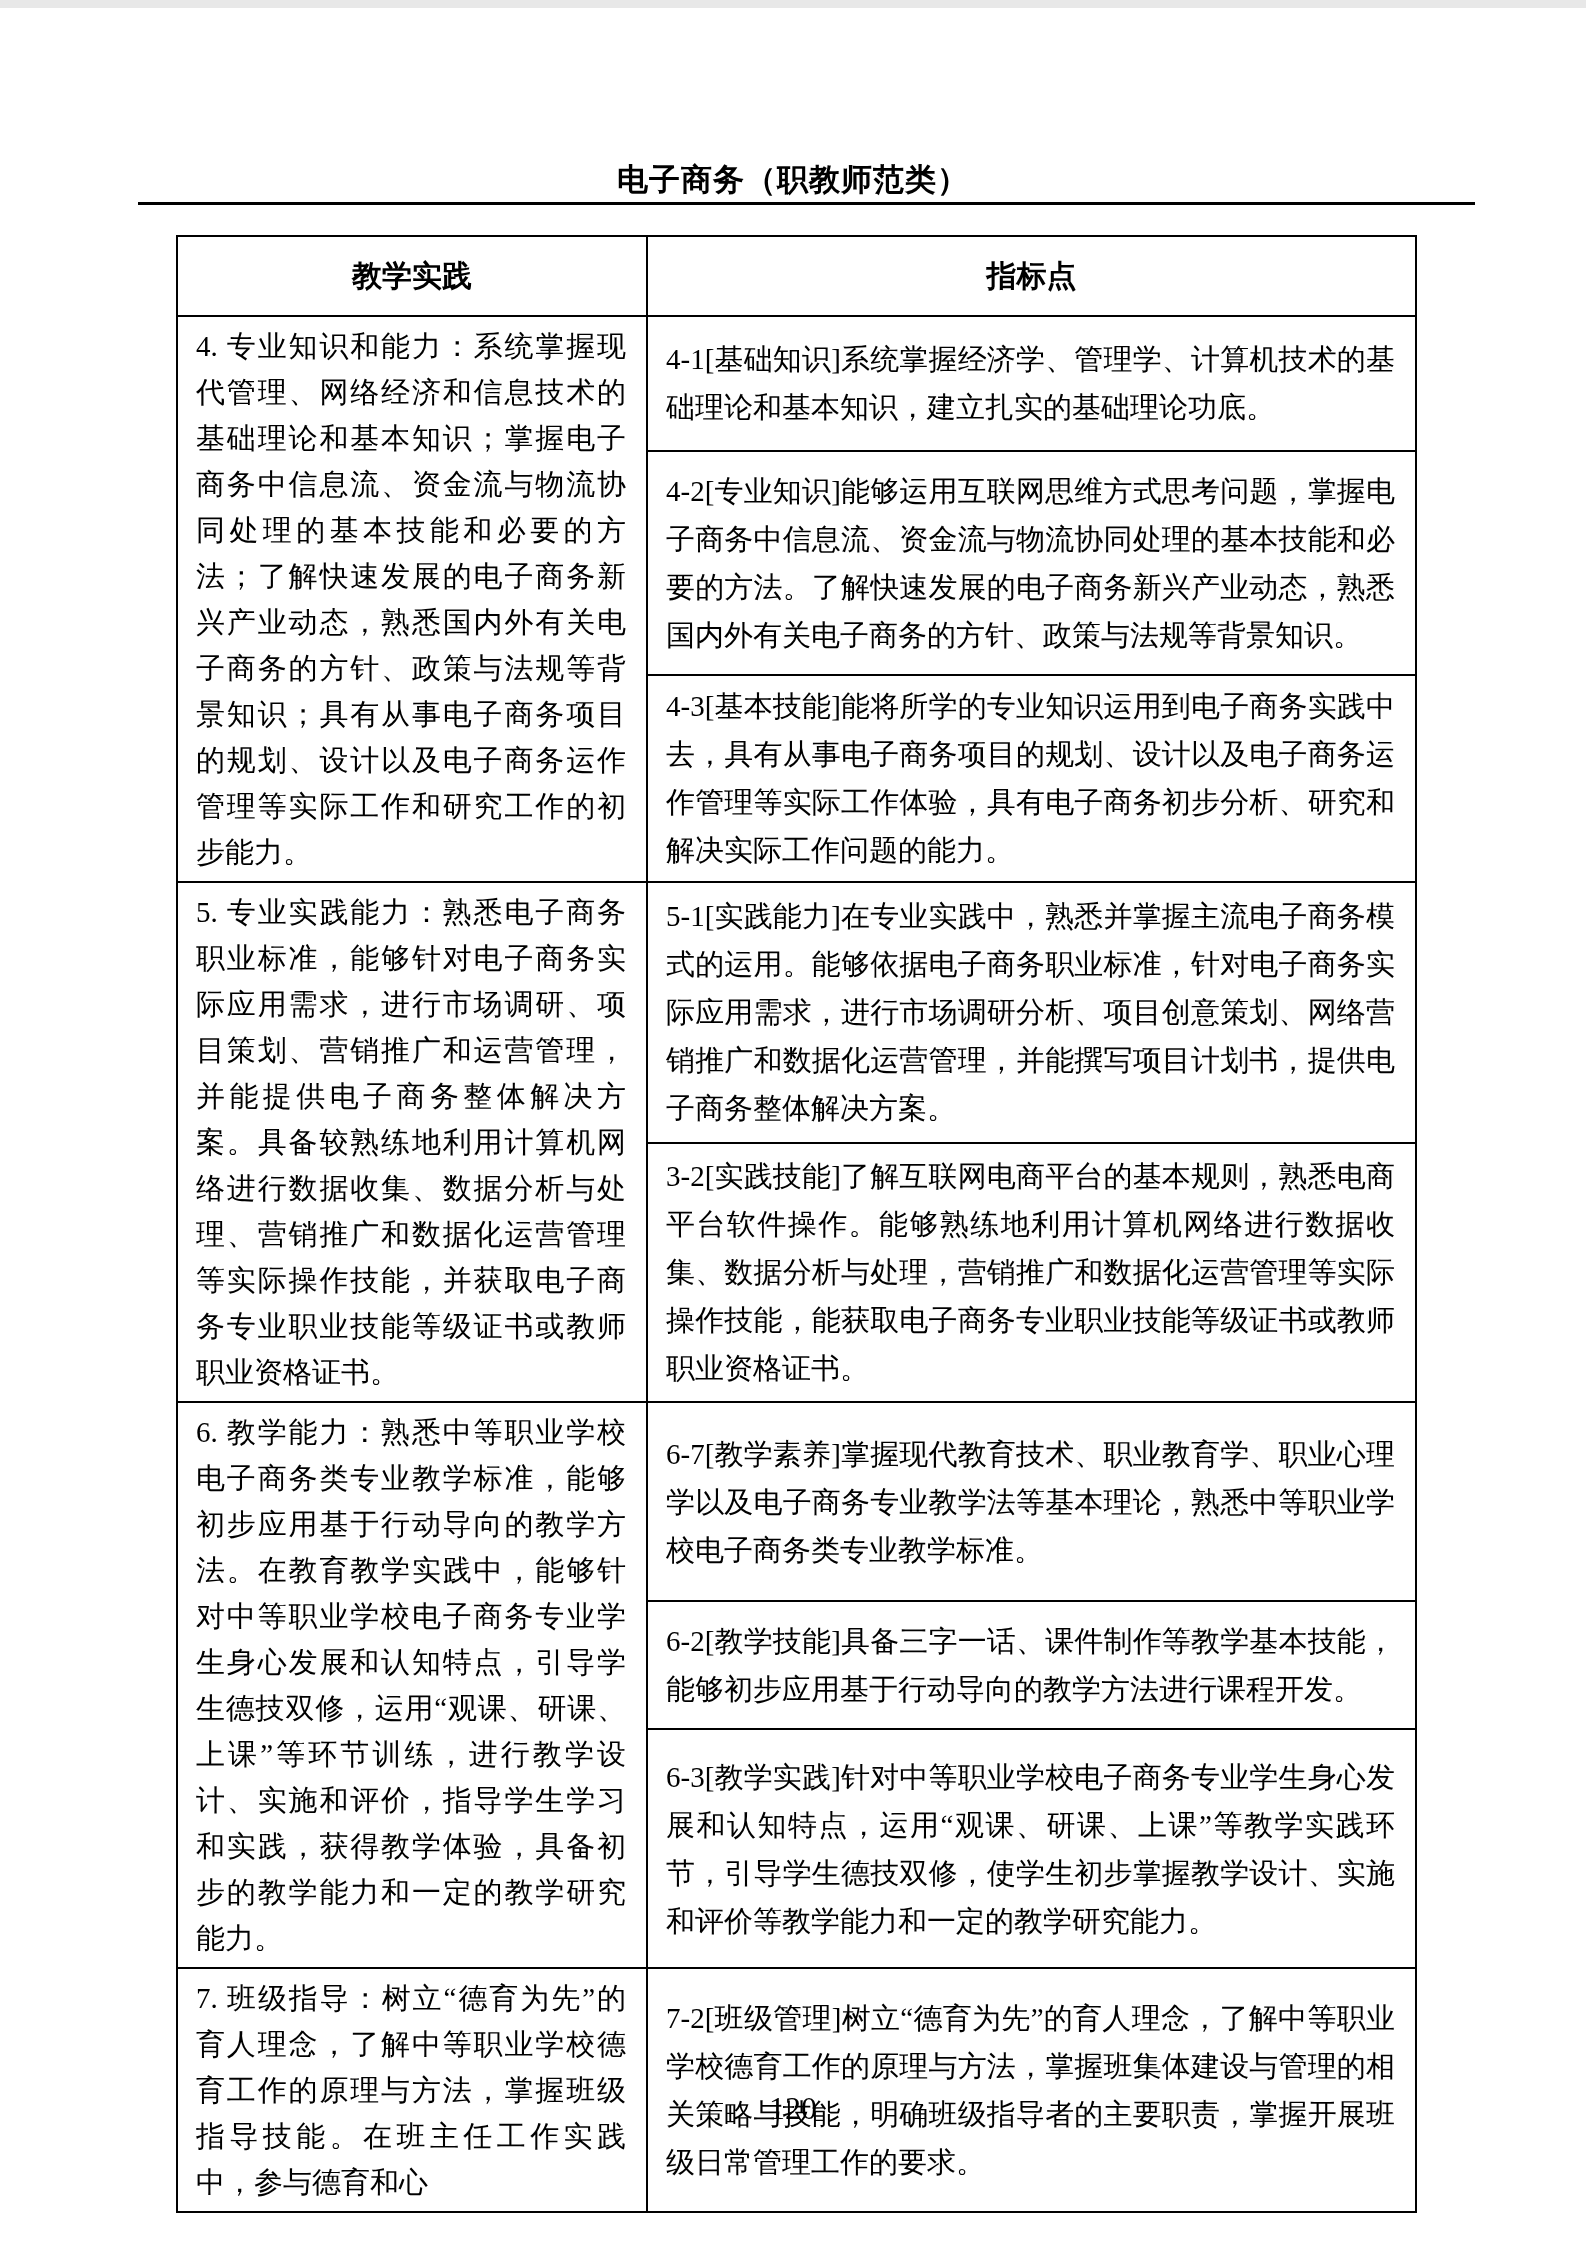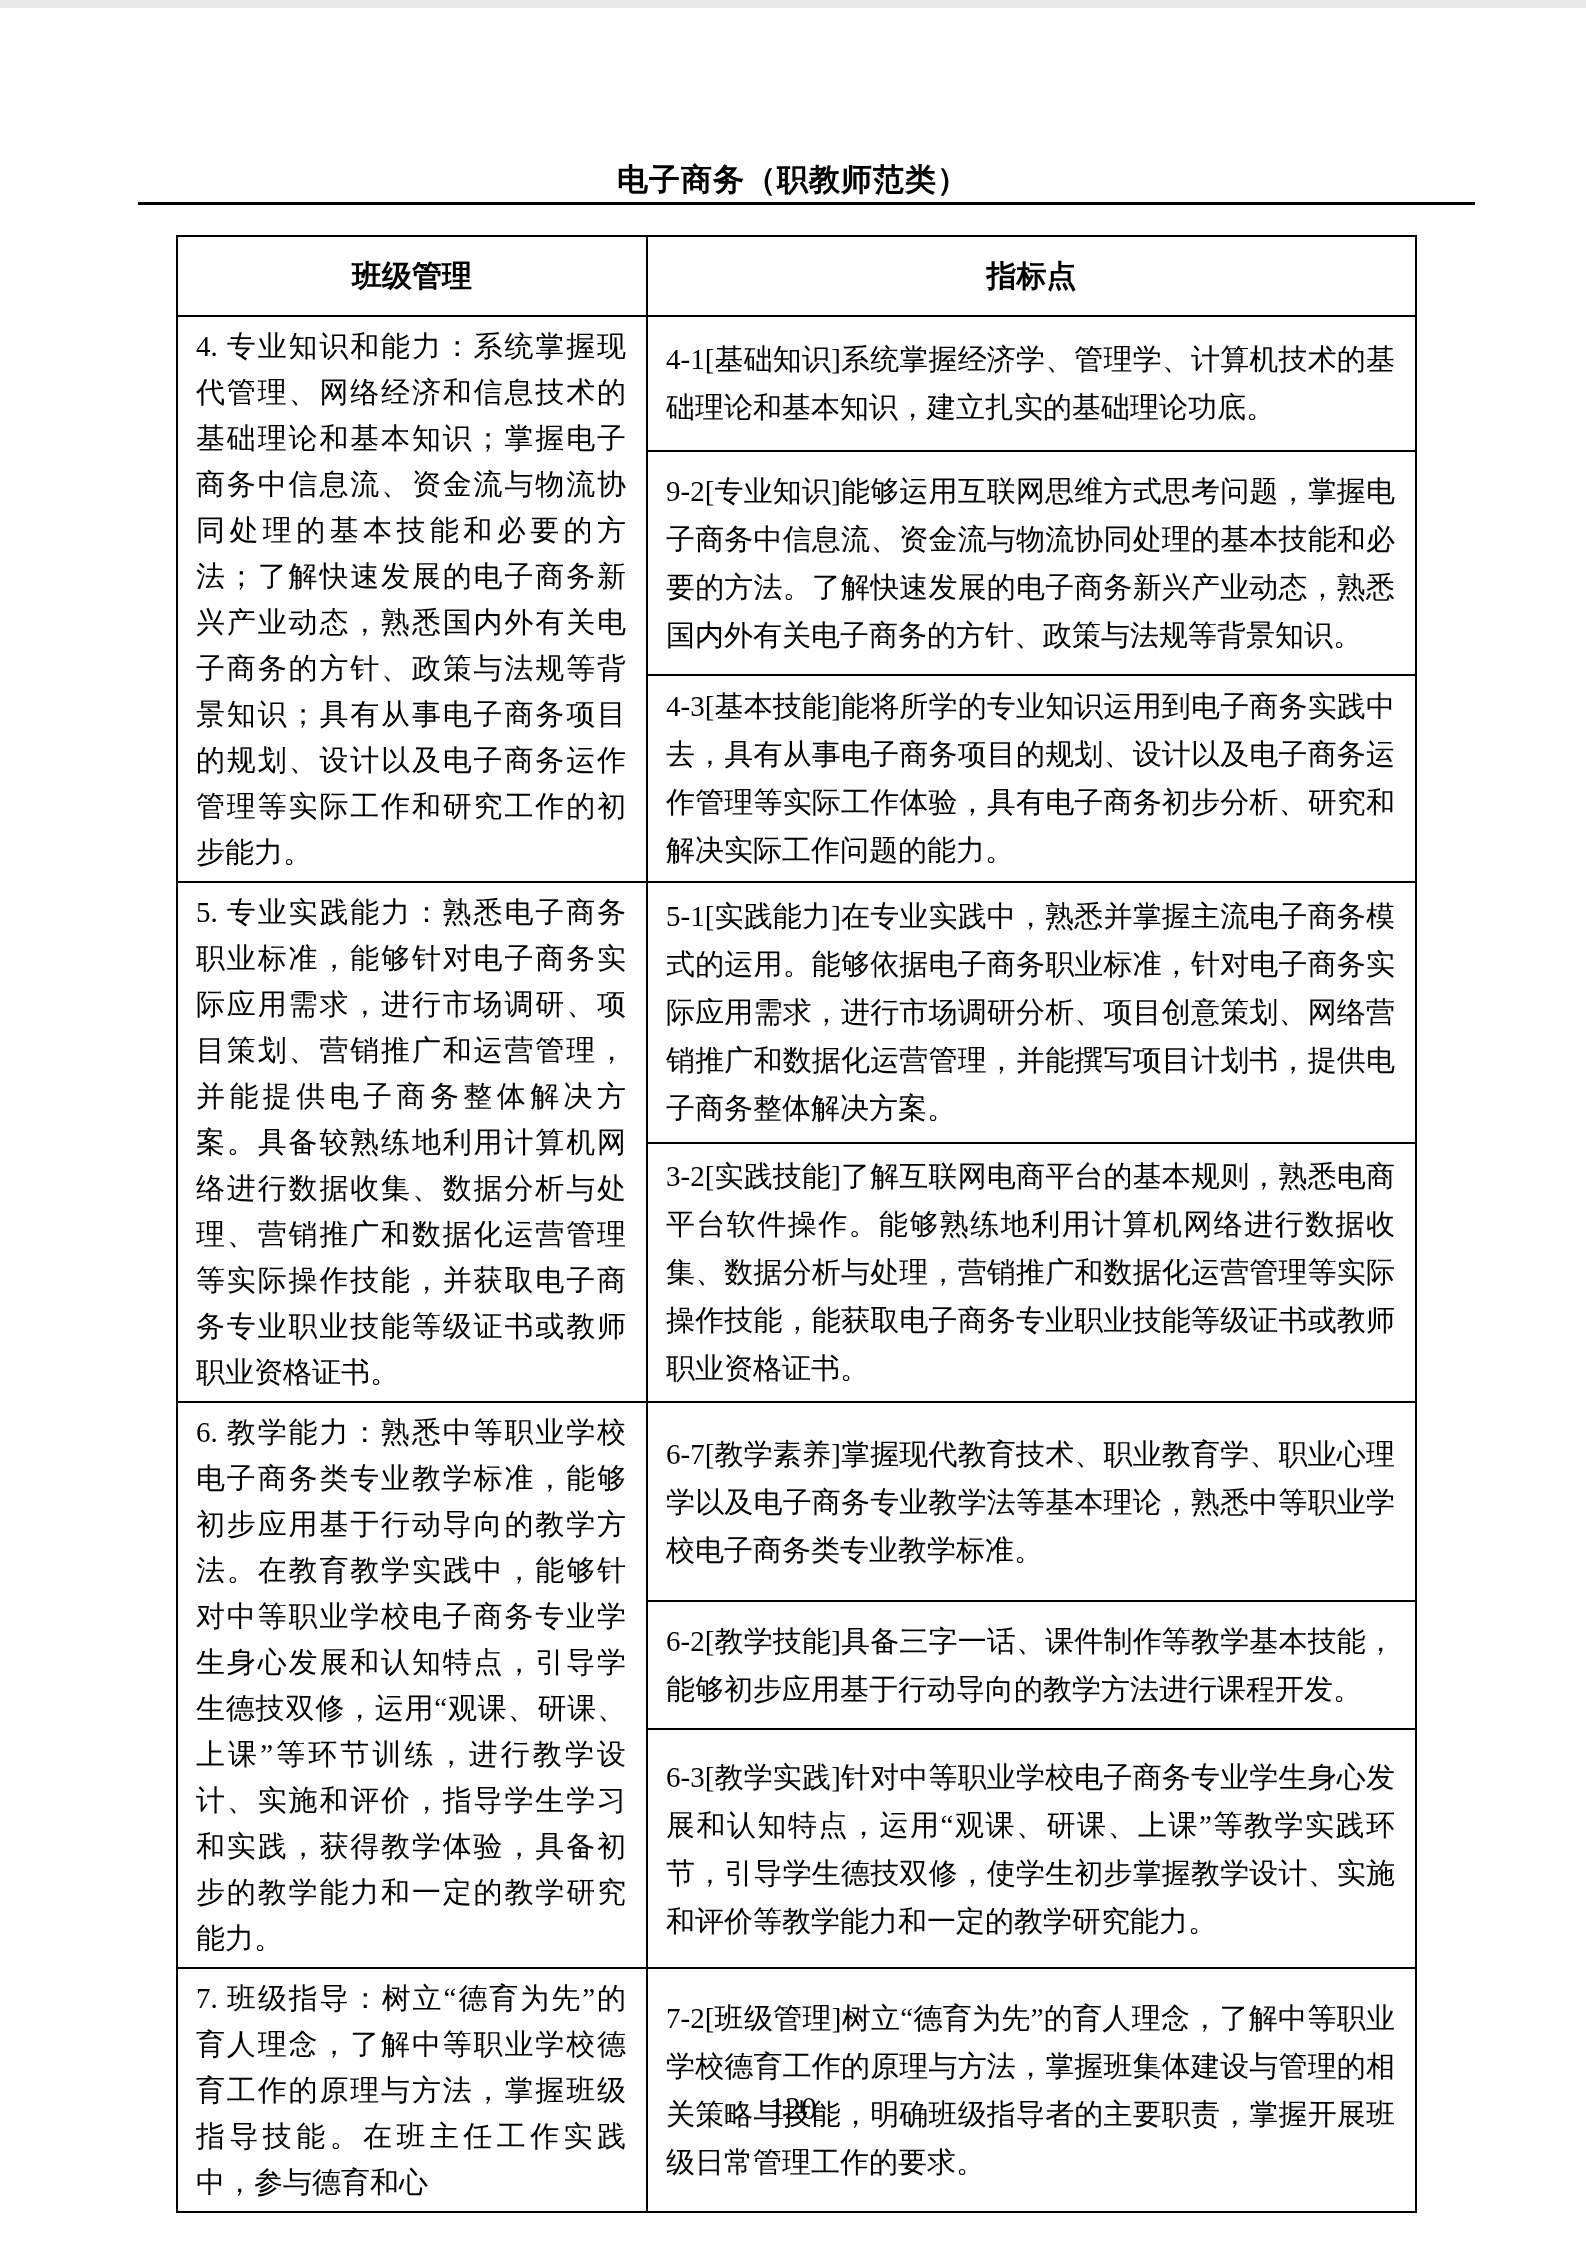--- a/index.html
+++ b/index.html
@@ -73,30 +73,30 @@
   <div class="doc-title">电子商务（职教师范类）</div>
   <div class="title-rule"></div>
 
   <table class="req-table">
     <colgroup>
       <col style="width:470px">
       <col style="width:769px">
     </colgroup>
     <tbody>
       <tr style="height:80px">
-        <th>班级管理</th>
+        <th>教学实践</th>
         <th>指标点</th>
       </tr>
 
       <tr style="height:134px">
         <td class="req" rowspan="3">4. 专业知识和能力：系统掌握现代管理、网络经济和信息技术的基础理论和基本知识；掌握电子商务中信息流、资金流与物流协同处理的基本技能和必要的方法；了解快速发展的电子商务新兴产业动态，熟悉国内外有关电子商务的方针、政策与法规等背景知识；具有从事电子商务项目的规划、设计以及电子商务运作管理等实际工作和研究工作的初步能力。</td>
         <td class="ind">4-1[基础知识]系统掌握经济学、管理学、计算机技术的基础理论和基本知识，建立扎实的基础理论功底。</td>
       </tr>
       <tr style="height:222px">
-        <td class="ind">9-2[专业知识]能够运用互联网思维方式思考问题，掌握电子商务中信息流、资金流与物流协同处理的基本技能和必要的方法。了解快速发展的电子商务新兴产业动态，熟悉国内外有关电子商务的方针、政策与法规等背景知识。</td>
+        <td class="ind">4-2[专业知识]能够运用互联网思维方式思考问题，掌握电子商务中信息流、资金流与物流协同处理的基本技能和必要的方法。了解快速发展的电子商务新兴产业动态，熟悉国内外有关电子商务的方针、政策与法规等背景知识。</td>
       </tr>
       <tr style="height:160px">
         <td class="ind">4-3[基本技能]能将所学的专业知识运用到电子商务实践中去，具有从事电子商务项目的规划、设计以及电子商务运作管理等实际工作体验，具有电子商务初步分析、研究和解决实际工作问题的能力。</td>
       </tr>
 
       <tr style="height:259px">
         <td class="req" rowspan="2">5. 专业实践能力：熟悉电子商务职业标准，能够针对电子商务实际应用需求，进行市场调研、项目策划、营销推广和运营管理，并能提供电子商务整体解决方案。具备较熟练地利用计算机网络进行数据收集、数据分析与处理、营销推广和数据化运营管理等实际操作技能，并获取电子商务专业职业技能等级证书或教师职业资格证书。</td>
         <td class="ind">5-1[实践能力]在专业实践中，熟悉并掌握主流电子商务模式的运用。能够依据电子商务职业标准，针对电子商务实际应用需求，进行市场调研分析、项目创意策划、网络营销推广和数据化运营管理，并能撰写项目计划书，提供电子商务整体解决方案。</td>
       </tr>
       <tr style="height:258px">

